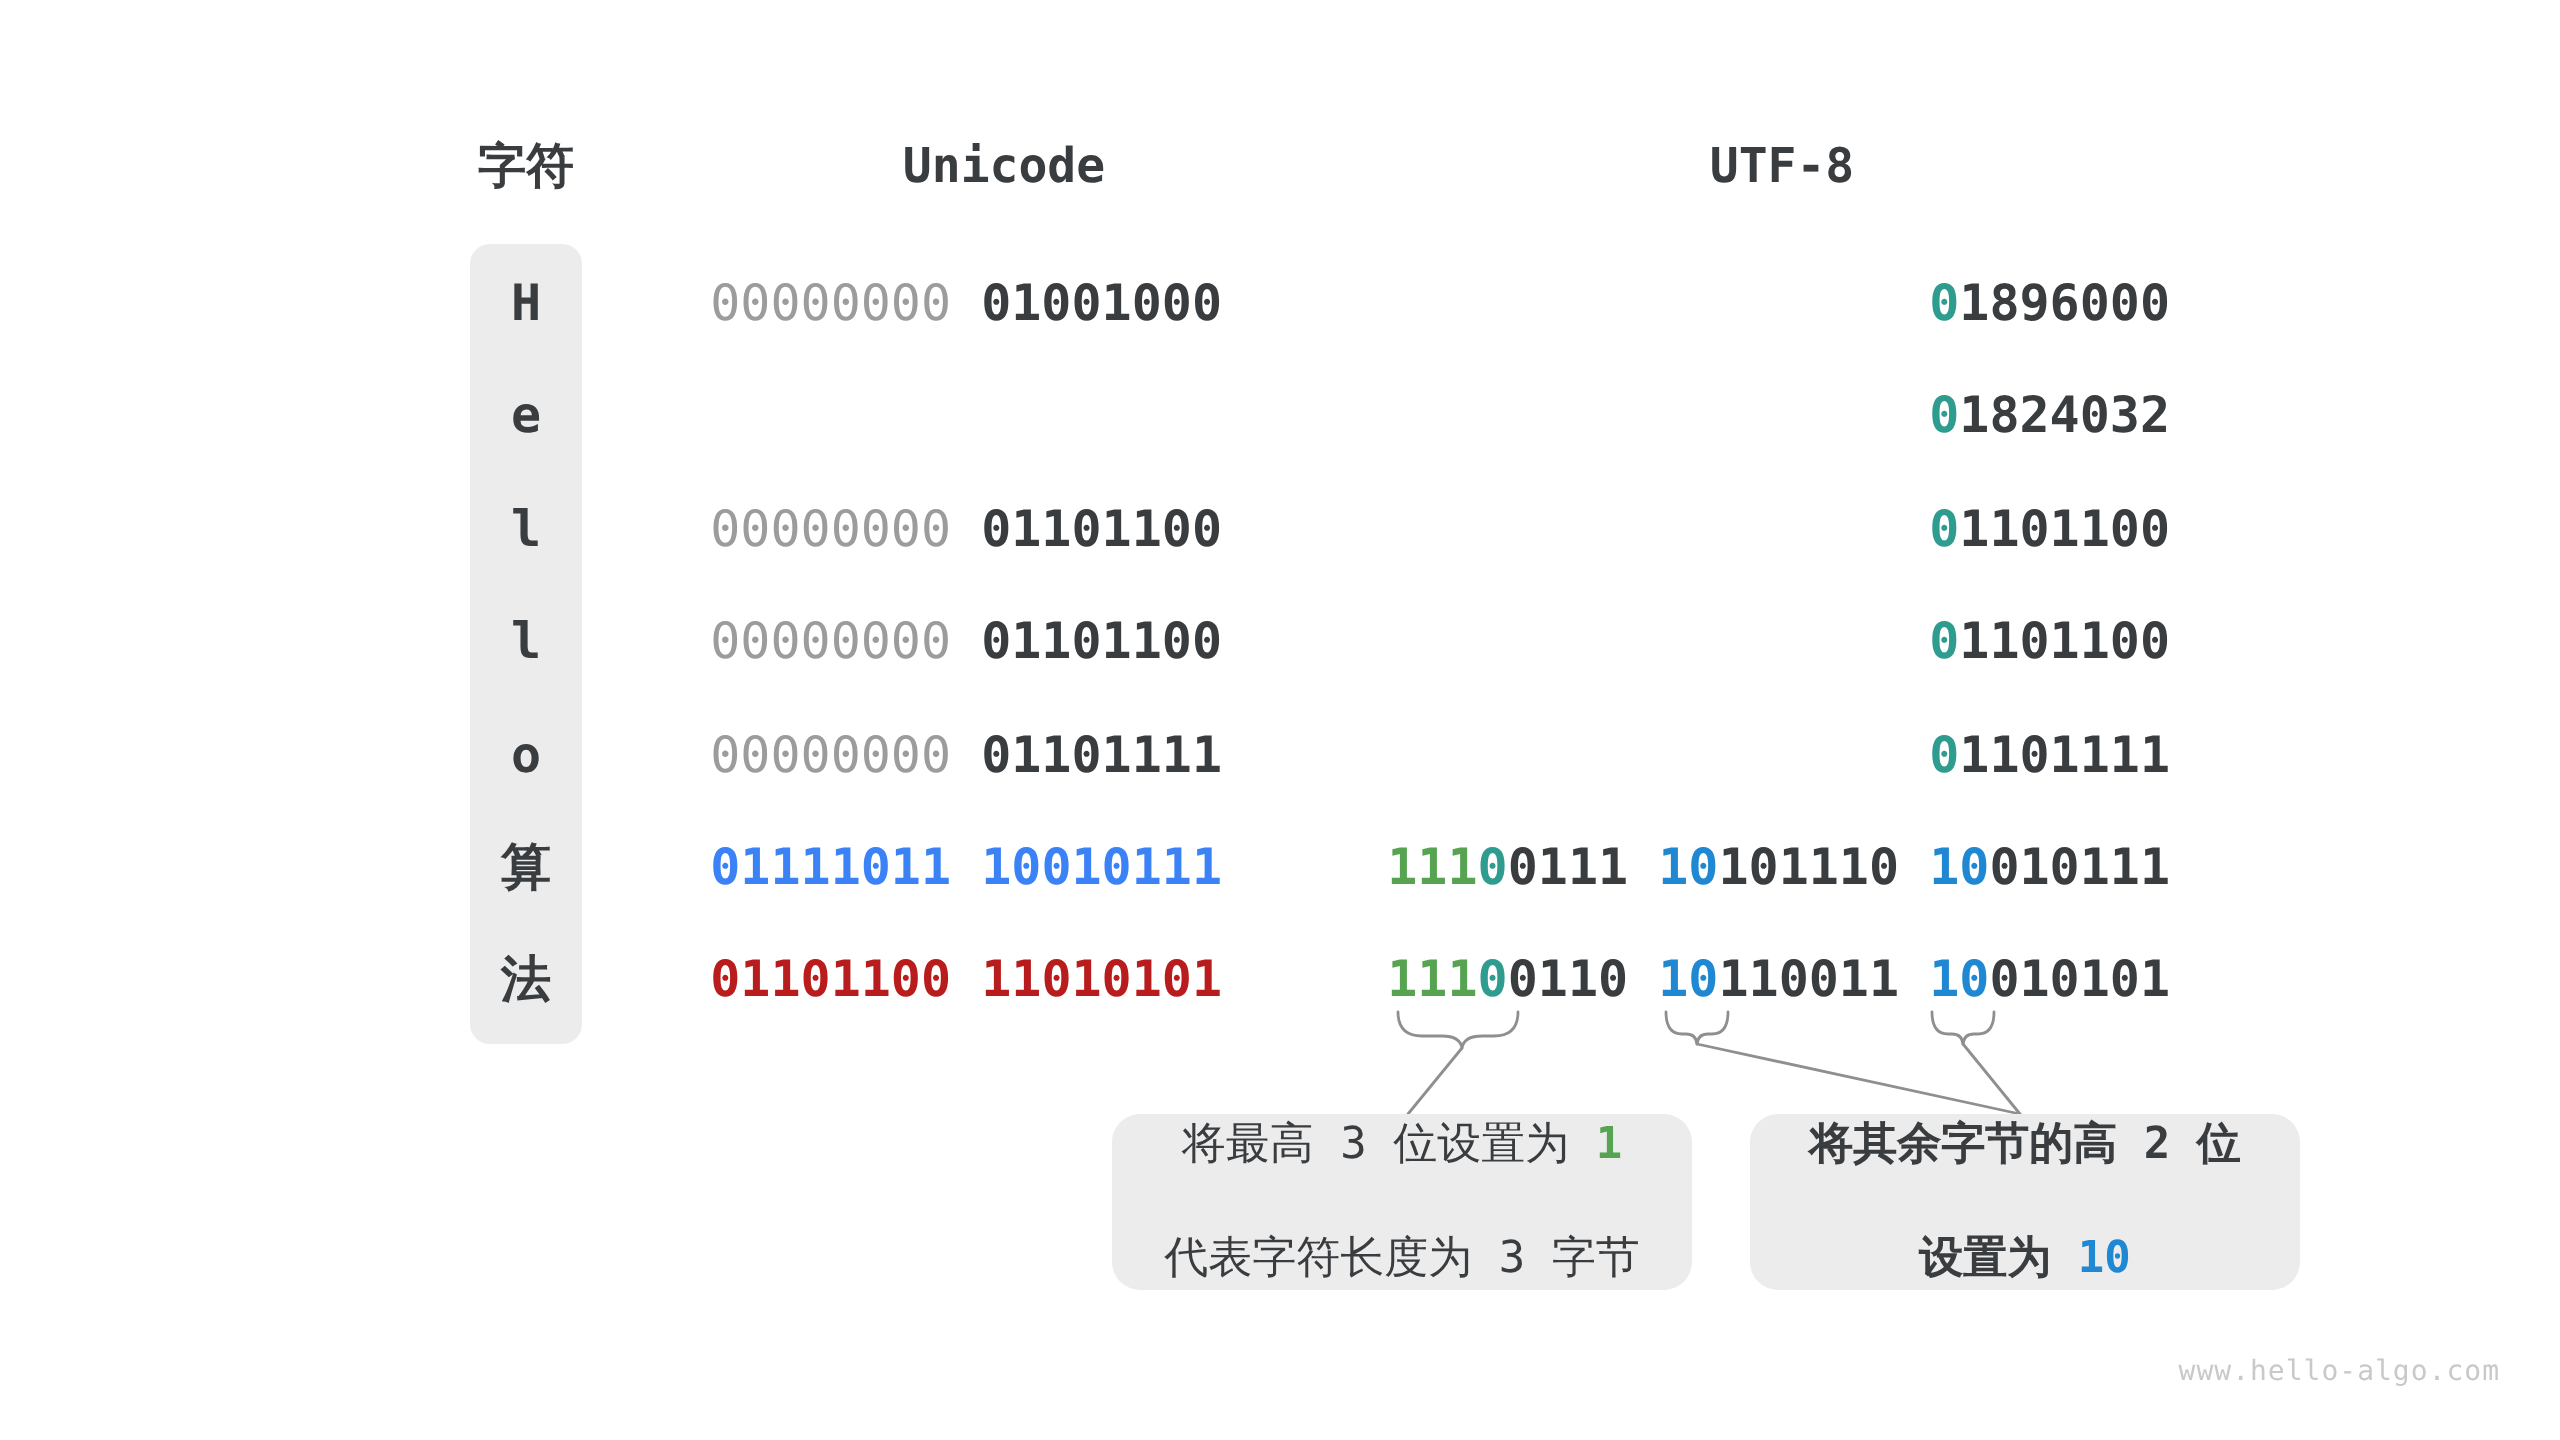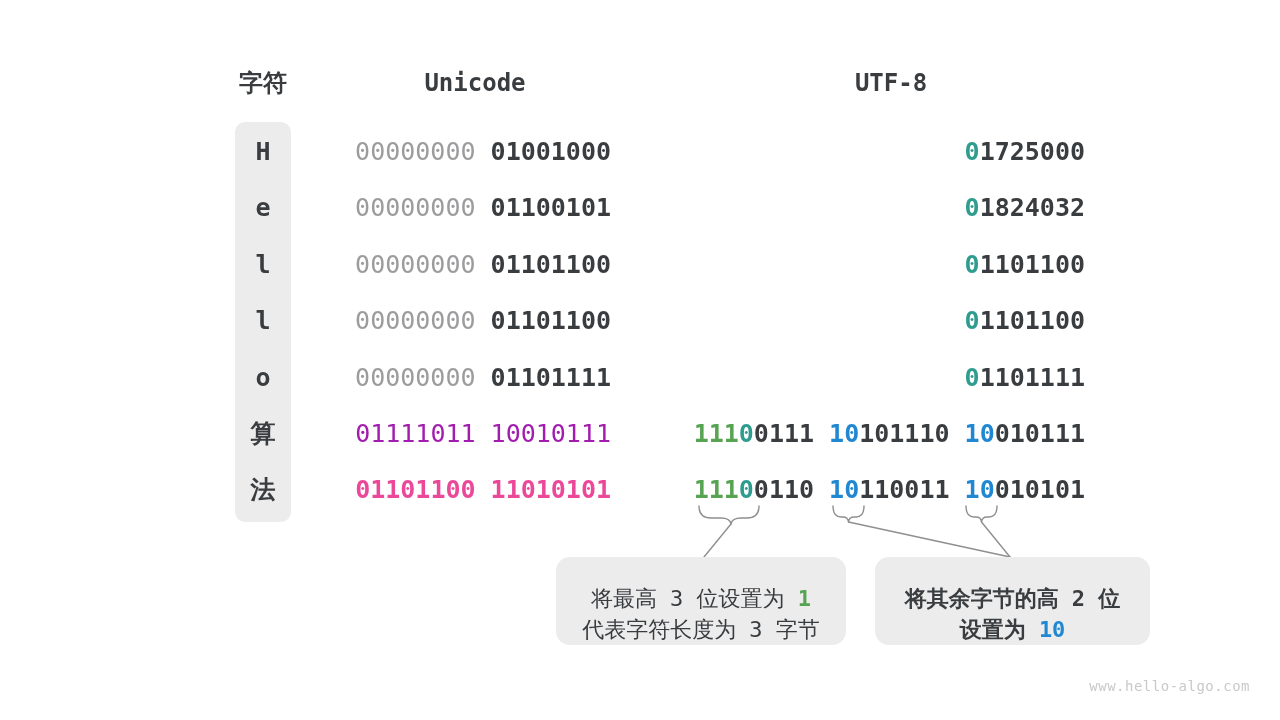--- a/index.html
+++ b/index.html
@@ -3,81 +3,80 @@
 <meta charset="utf-8">
 <style>
   html,body{margin:0;padding:0;background:#ffffff;}
   .canvas{
     position:relative;width:1280px;height:720px;background:#ffffff;overflow:hidden;
     font-family:"DejaVu Sans Mono","Liberation Sans",sans-serif;
     margin-left:18px;
   }
   .hdr{position:absolute;height:36px;line-height:36px;font-size:24px;font-weight:700;color:#3A3D40;text-align:center;}
   .hdr-char{left:217px;top:65px;width:56px;}
-  .hdr-unicode{left:347px;top:65px;width:220px;}
+  .hdr-unicode{left:374px;top:65px;width:220px;}
   .hdr-utf8{left:763px;top:65px;width:220px;}
   .char-col-bg{position:absolute;left:217px;top:122px;width:56px;height:400px;background:#ECECEC;border-radius:10px;}
   .row{position:absolute;left:0;width:1280px;height:36px;line-height:36px;}
   .cell{position:absolute;top:0;height:36px;font-size:25px;white-space:pre;}
   .cell-char{left:217px;width:56px;text-align:center;font-weight:700;color:#3A3D40;}
   .cell-unicode{left:288px;width:305px;text-align:right;}
   .cell-utf8{left:600px;width:467px;text-align:right;}
   .overlay{position:absolute;left:0;top:0;width:1280px;height:720px;pointer-events:none;}
   .callout{position:absolute;top:557px;height:88px;background:#ECECEC;border-radius:14px;
-    display:flex;flex-direction:column;justify-content:flex-end;text-align:center;
+    display:flex;flex-direction:column;justify-content:space-between;text-align:center;
     font-size:22px;color:#3A3D40;line-height:31px;white-space:pre;}
   .callout-left{left:538px;width:290px;}
   .callout-right{left:857px;width:275px;}
   .watermark{position:absolute;right:48px;top:678px;font-size:14px;color:#C9C9C9;letter-spacing:0.5px;}
 </style>
 </head>
 <body>
 
 <div class="canvas">
 
   <div class="hdr hdr-char">字符</div>
   <div class="hdr hdr-unicode">Unicode</div>
   <div class="hdr hdr-utf8">UTF-8</div>
 
   <div class="char-col-bg"></div>
 
   <div id="rows">
       <div class="row" style="top: 134px;">
         <div class="cell cell-char">H</div>
         <div class="cell cell-unicode"><span style="color: rgb(156, 156, 158); font-weight: 400;">00000000</span><span style="color: rgb(58, 61, 64); font-weight: 700;"> 01001000</span></div>
-        <div class="cell cell-utf8"><span style="color: rgb(46, 156, 142); font-weight: 700;">0</span><span style="color: rgb(58, 61, 64); font-weight: 700;">1725000</span></div>
+        <div class="cell cell-utf8"><span style="color: rgb(46, 156, 142); font-weight: 700;">0</span><span style="color: rgb(58, 61, 64); font-weight: 700;">1896000</span></div>
       </div>
       <div class="row" style="top: 190.4px;">
         <div class="cell cell-char">e</div>
-        <div class="cell cell-unicode"><span style="color: rgb(156, 156, 158); font-weight: 400;">00000000</span><span style="color: rgb(58, 61, 64); font-weight: 700;"> 01100101</span></div>
         <div class="cell cell-utf8"><span style="color: rgb(46, 156, 142); font-weight: 700;">0</span><span style="color: rgb(58, 61, 64); font-weight: 700;">1824032</span></div>
       </div>
       <div class="row" style="top: 246.8px;">
         <div class="cell cell-char">l</div>
         <div class="cell cell-unicode"><span style="color: rgb(156, 156, 158); font-weight: 400;">00000000</span><span style="color: rgb(58, 61, 64); font-weight: 700;"> 01101100</span></div>
         <div class="cell cell-utf8"><span style="color: rgb(46, 156, 142); font-weight: 700;">0</span><span style="color: rgb(58, 61, 64); font-weight: 700;">1101100</span></div>
       </div>
       <div class="row" style="top: 303.2px;">
         <div class="cell cell-char">l</div>
         <div class="cell cell-unicode"><span style="color: rgb(156, 156, 158); font-weight: 400;">00000000</span><span style="color: rgb(58, 61, 64); font-weight: 700;"> 01101100</span></div>
         <div class="cell cell-utf8"><span style="color: rgb(46, 156, 142); font-weight: 700;">0</span><span style="color: rgb(58, 61, 64); font-weight: 700;">1101100</span></div>
       </div>
       <div class="row" style="top: 359.6px;">
         <div class="cell cell-char">o</div>
         <div class="cell cell-unicode"><span style="color: rgb(156, 156, 158); font-weight: 400;">00000000</span><span style="color: rgb(58, 61, 64); font-weight: 700;"> 01101111</span></div>
         <div class="cell cell-utf8"><span style="color: rgb(46, 156, 142); font-weight: 700;">0</span><span style="color: rgb(58, 61, 64); font-weight: 700;">1101111</span></div>
       </div>
       <div class="row" style="top: 416px;">
         <div class="cell cell-char">算</div>
-        <div class="cell cell-unicode"><span style="color: #a21caf; font-weight: 400;">01111011 10010111</span></div>
+        <div class="cell cell-unicode"><span style="color: #3b82f6; font-weight: 700;">01111011 10010111</span></div>
         <div class="cell cell-utf8"><span style="color: rgb(86, 163, 81); font-weight: 700;">111</span><span style="color: rgb(46, 156, 142); font-weight: 700;">0</span><span style="color: rgb(58, 61, 64); font-weight: 700;">0111 </span><span style="color: rgb(32, 136, 210); font-weight: 700;">10</span><span style="color: rgb(58, 61, 64); font-weight: 700;">101110 </span><span style="color: rgb(32, 136, 210); font-weight: 700;">10</span><span style="color: rgb(58, 61, 64); font-weight: 700;">010111</span></div>
       </div>
       <div class="row" style="top: 472.4px;">
         <div class="cell cell-char">法</div>
-        <div class="cell cell-unicode"><span style="color: #ec4899; font-weight: 700;">01101100 11010101</span></div>
+        <div class="cell cell-unicode"><span style="color: #b91c1c; font-weight: 700;">01101100 11010101</span></div>
         <div class="cell cell-utf8"><span style="color: rgb(86, 163, 81); font-weight: 700;">111</span><span style="color: rgb(46, 156, 142); font-weight: 700;">0</span><span style="color: rgb(58, 61, 64); font-weight: 700;">0110 </span><span style="color: rgb(32, 136, 210); font-weight: 700;">10</span><span style="color: rgb(58, 61, 64); font-weight: 700;">110011 </span><span style="color: rgb(32, 136, 210); font-weight: 700;">10</span><span style="color: rgb(58, 61, 64); font-weight: 700;">010101</span></div>
       </div>
     </div>
 
   <svg class="overlay" viewBox="0 0 1280 720" fill="none" stroke="#8F8F8F" stroke-width="1.4" stroke-linecap="round" stroke-linejoin="round">
     <path d="M 681,506 Q 681,518 693,518 L 703,518 Q 712,518 713,524 Q 714,518 723,518 L 729,518 Q 741,518 741,506"></path>
     <path d="M 815,506 Q 815,517 823,517 L 825,517 Q 830,517 830.5,522 Q 831,517 836,517 L 838,517 Q 846,517 846,506"></path>
     <path d="M 948,506 Q 948,517 956,517 L 958,517 Q 963,517 963.5,522 Q 964,517 969,517 L 971,517 Q 979,517 979,506"></path>
     <path d="M 713,524 L 686,557"></path>
     <path d="M 830.5,522 L 992,557"></path>

